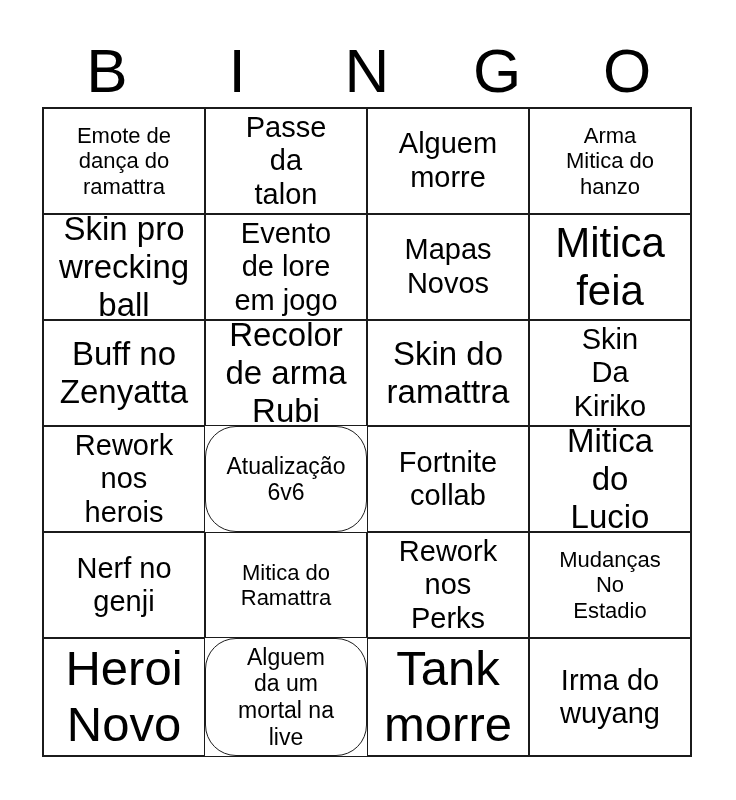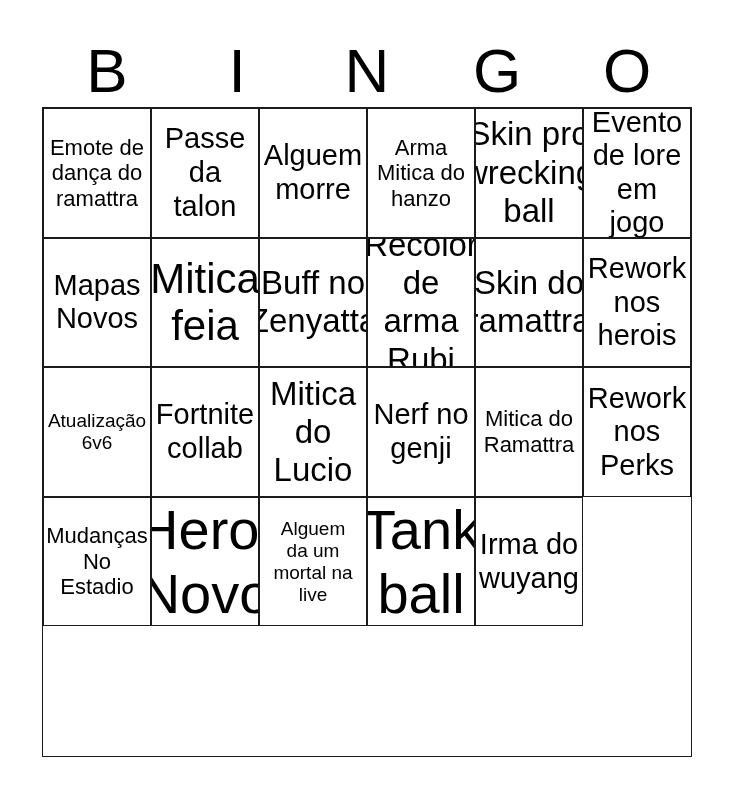--- a/index.html
+++ b/index.html
@@ -33,46 +33,46 @@
     color: #000000;
   }
   
   .bingo-grid {
     position: absolute;
     left: 42px;
     top: 107px;
     width: 650px;
     height: 650px;
     display: grid;
-    grid-template-columns: repeat(6, 1fr);
+    grid-template-columns: repeat(4, 1fr);
     grid-template-rows: repeat(5, 1fr);
     border: 1px solid #1b1b1b;
     box-sizing: border-box;
     background: #ffffff;
   }
   .cell {
     border: 1px solid #1b1b1b;
     box-sizing: border-box;
     display: flex;
     align-items: center;
     justify-content: center;
     text-align: center;
     white-space: pre-line;
     line-height: 1.16;
     padding: 2px;
     overflow: hidden;
     cursor: pointer;
     background: #ffffff;
   }
-  .fs19 { font-size: 19px; }
+  .fs19 { font-size: 23px; border-radius: 31px; }
   .fs22 { font-size: 22px; }
   .fs26 { font-size: 33px; }
   .fs29 { font-size: 29px; }
   .fs42 { font-size: 42px; line-height: 1.14; }
-  .fs44 { font-size: 56px; line-height: 1.14; }
+  .fs44 { font-size: 49px; line-height: 1.14; }
 </style>
 </head>
 <body>
 
 <div class="page">
 
   <div class="title-row">
     <span class="title-letter">B</span>
     <span class="title-letter">I</span>
     <span class="title-letter">N</span>
@@ -105,20 +105,23 @@
     <div class="cell fs42">Mitica
 feia</div>
     <div class="cell fs26">Buff no
 Zenyatta</div>
 
     <div class="cell fs26">Recolor
 de arma
 Rubi</div>
     <div class="cell fs26">Skin do
 ramattra</div>
+    <div class="cell fs29">Skin
+Da
+Kiriko</div>
     <div class="cell fs29">Rework
 nos
 herois</div>
     <div class="cell fs19">Atualização
 6v6</div>
 
     <div class="cell fs29">Fortnite
 collab</div>
     <div class="cell fs26">Mitica
 do
@@ -134,18 +137,18 @@
     <div class="cell fs22">Mudanças
 No
 Estadio</div>
     <div class="cell fs44">Heroi
 Novo</div>
     <div class="cell fs19">Alguem
 da um
 mortal na
 live</div>
     <div class="cell fs44">Tank
-ball</div>
+morre</div>
     <div class="cell fs29">Irma do
 wuyang</div>
   </div>
 
 </div>
 
 </body></html>

